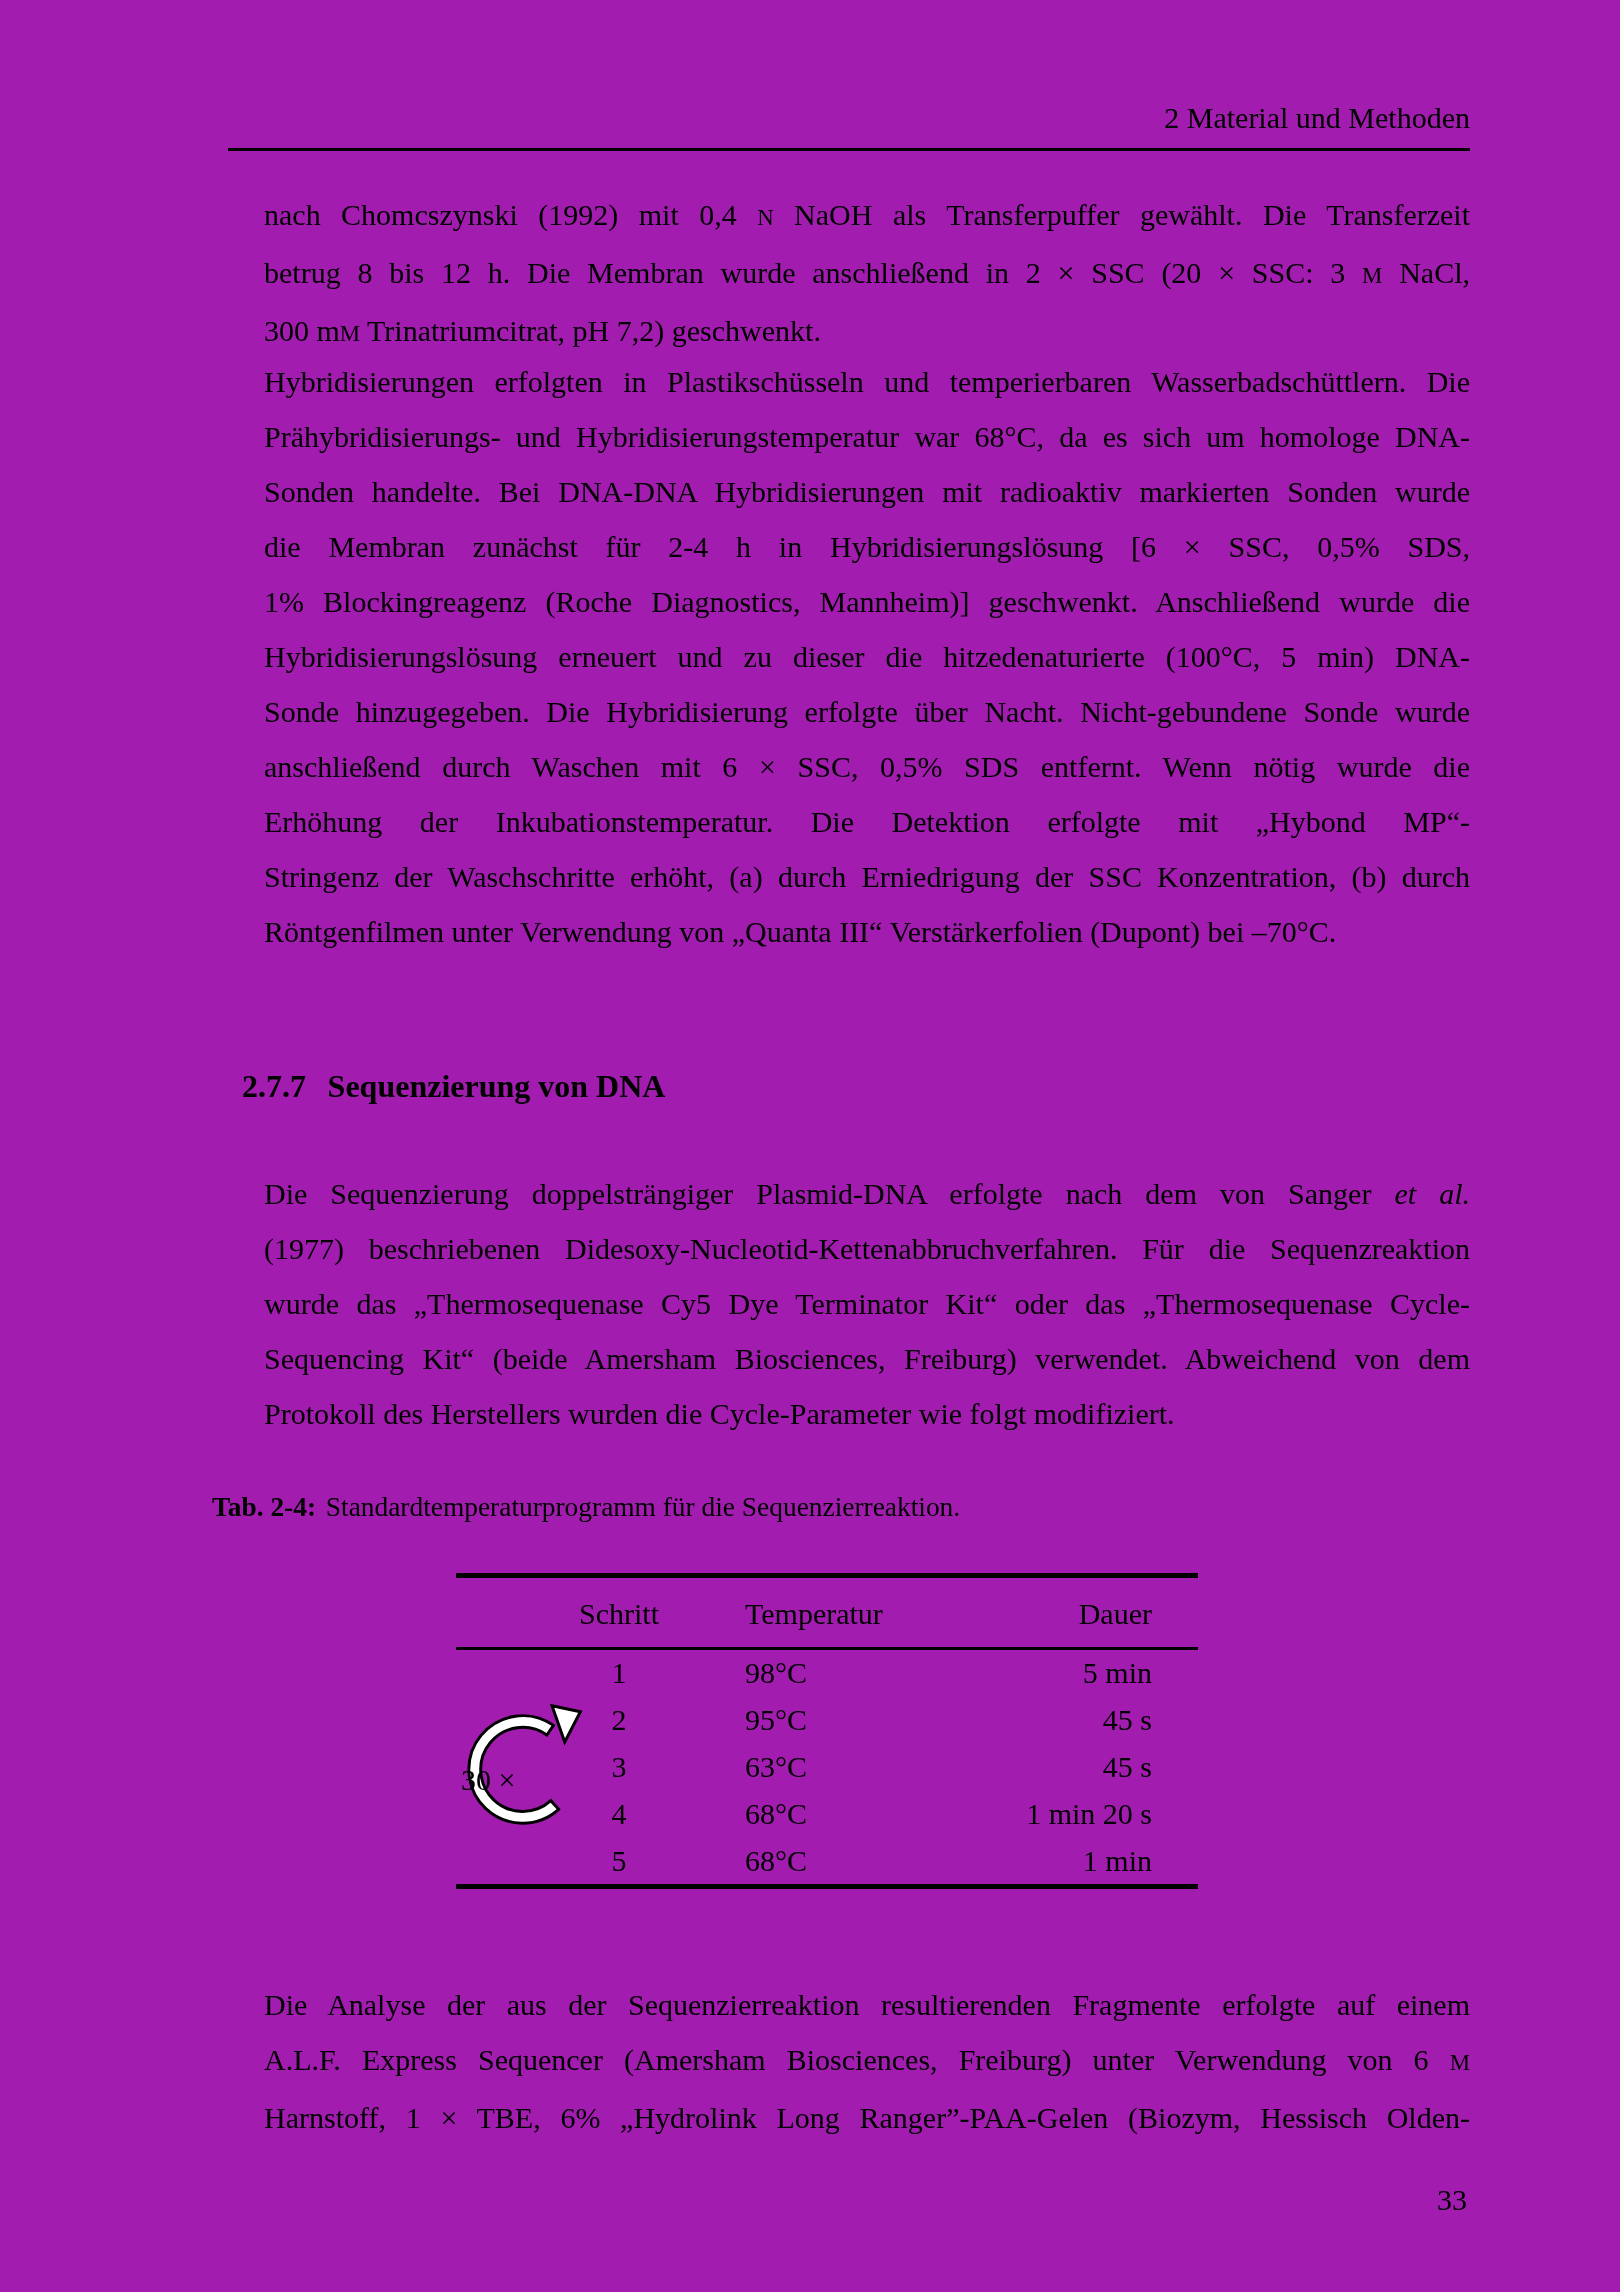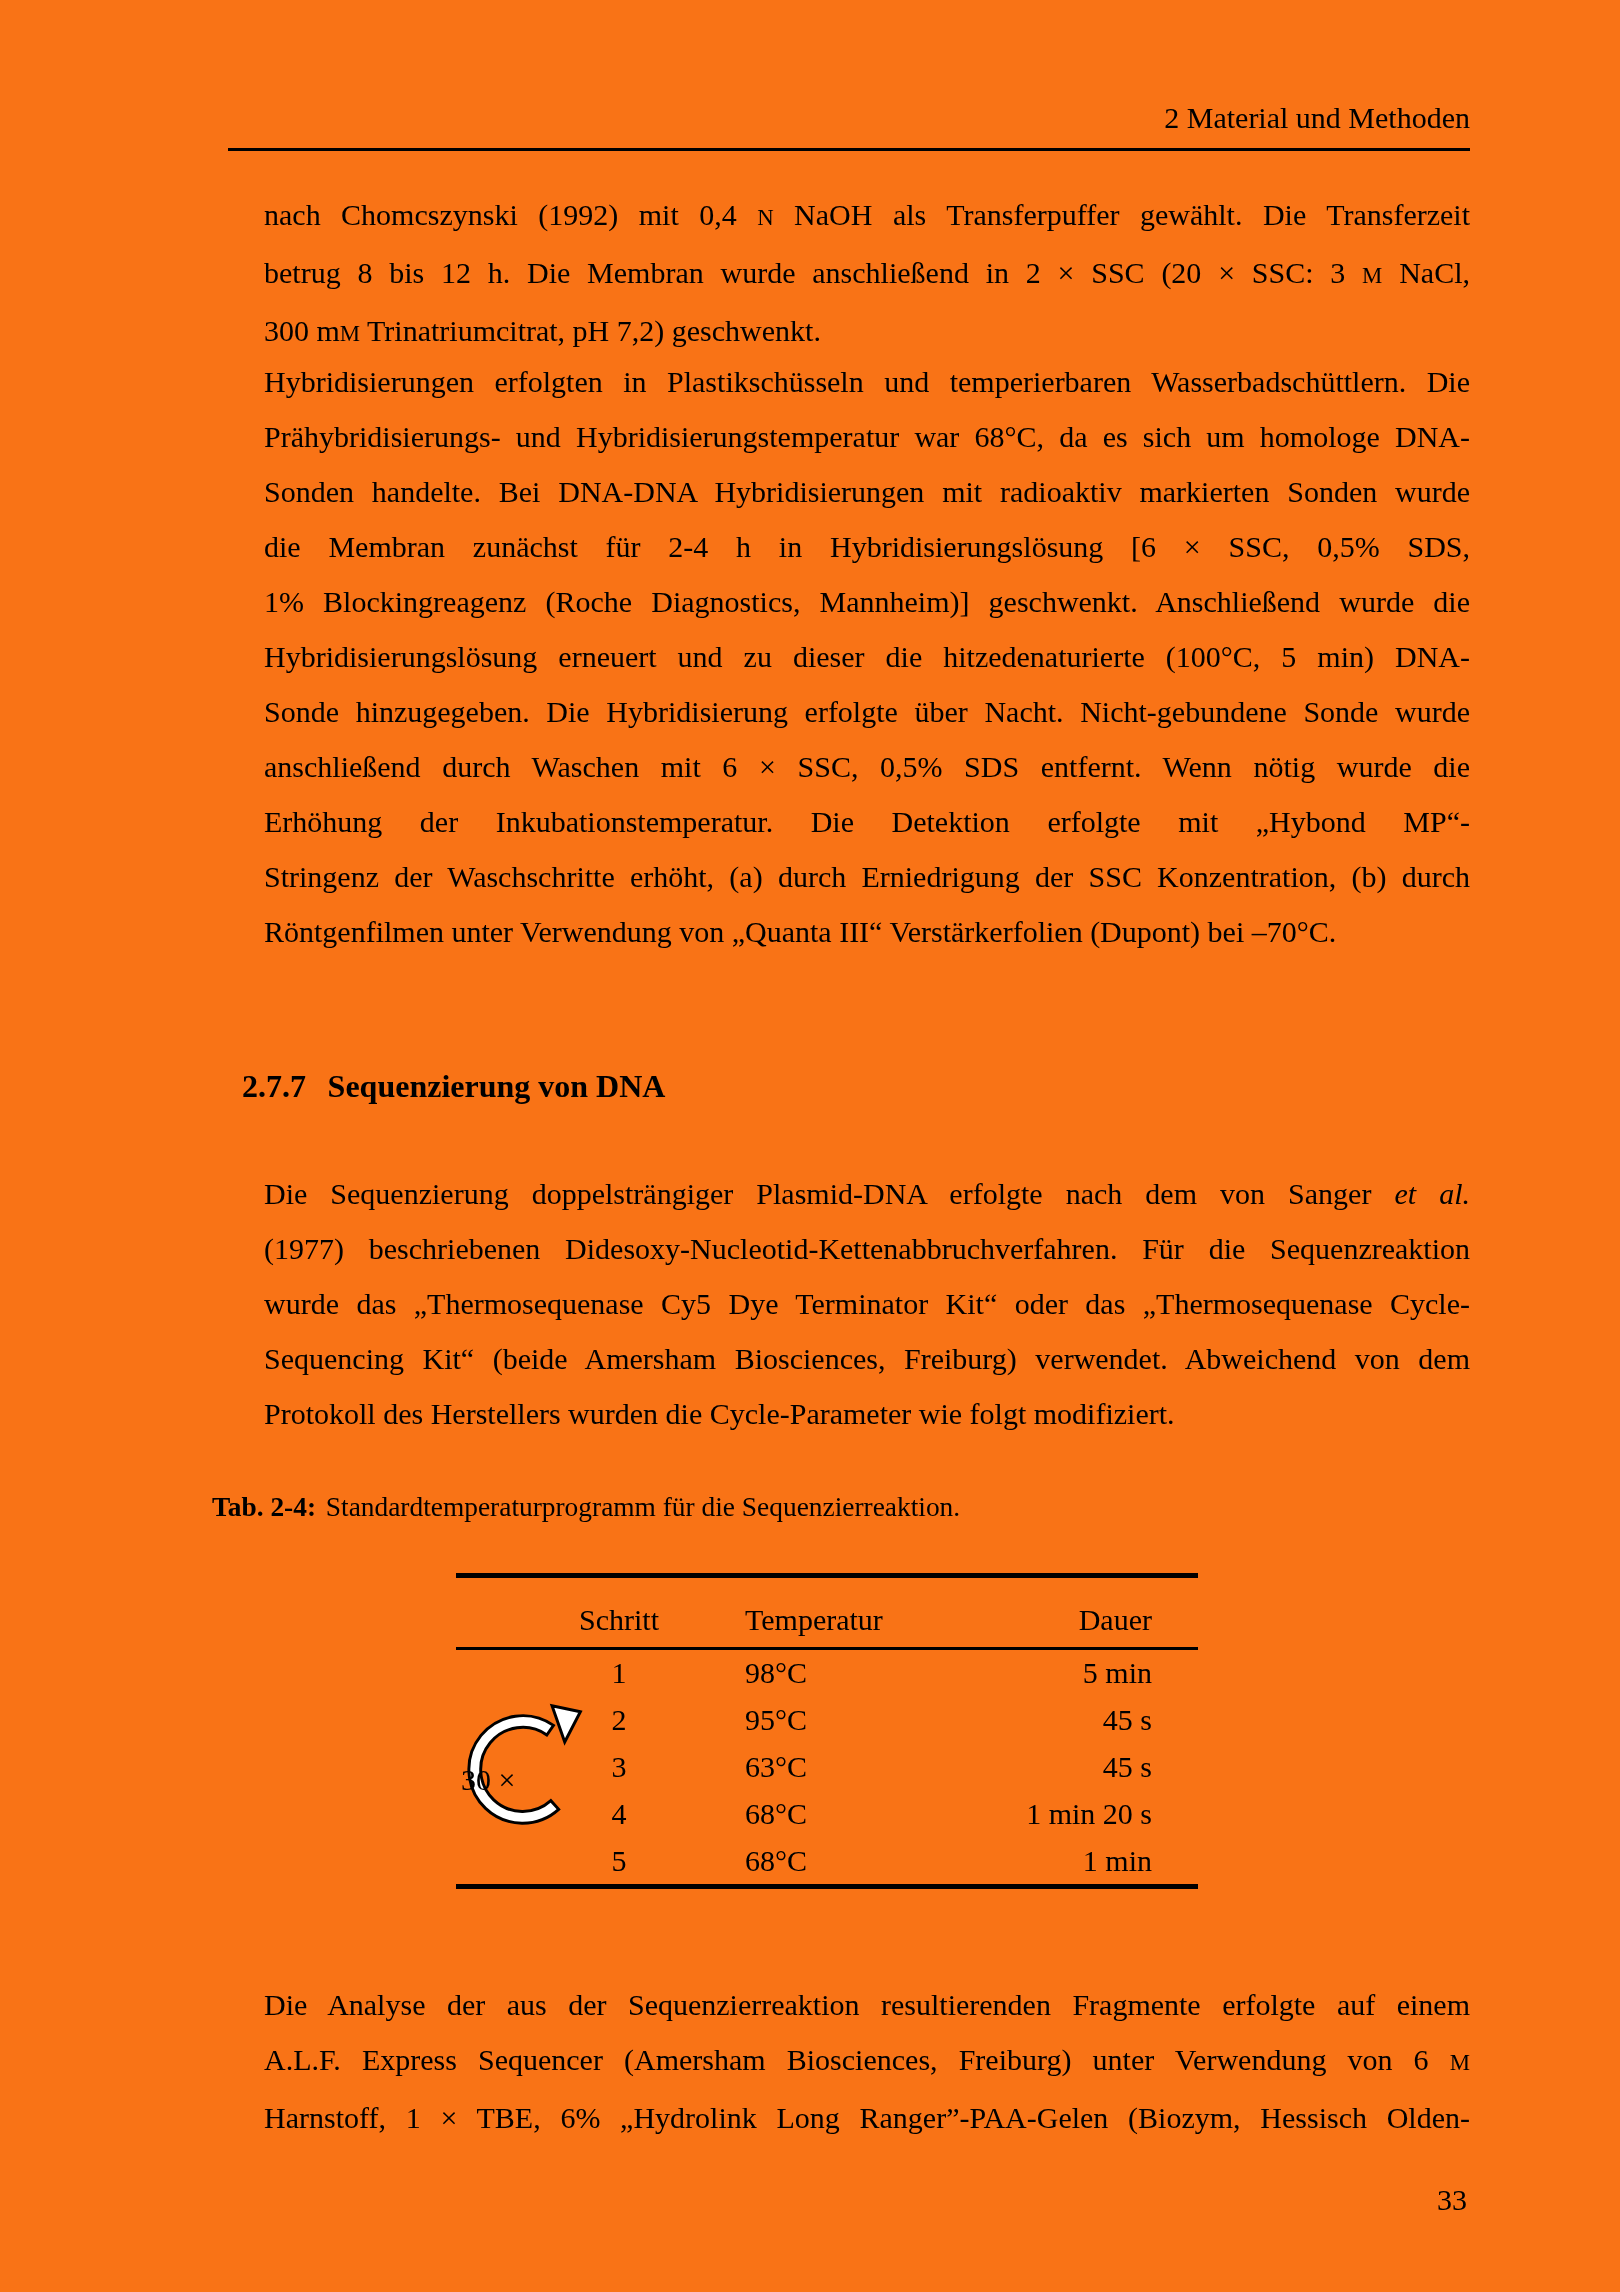--- a/index.html
+++ b/index.html
@@ -1,19 +1,19 @@
 <!DOCTYPE html>
 <html lang="de"><head>
 <meta charset="utf-8">
 <style>
   html,body{margin:0;padding:0;background:#ffffff;}
   #page{
     position:relative;
     width:1620px;height:2293px;
-    background:#f97316;color:#000;
+    background:#a21caf;color:#000;
     font-family:"Liberation Serif","DejaVu Serif",serif;
     overflow:hidden;
   }
   
   .running-head{
     position:absolute;top:100px;right:150px;
     font-size:30px;line-height:35px;white-space:nowrap;
   }
   .head-rule{
     position:absolute;left:228px;top:148px;width:1242px;height:2.9px;background:#000;
@@ -41,21 +41,21 @@
   .tab-caption .cap-label{font-weight:bold;margin-right:9.8px;}
   
   .temp-table{
     position:absolute;left:456px;top:1573px;width:742px;height:316px;
     font-size:30px;
   }
   .rule{position:absolute;left:0;width:100%;background:#000;}
   .rule-top{top:0;height:4.9px;}
   .rule-mid{top:74px;height:2.9px;}
   .rule-bottom{top:311px;height:4.9px;}
-  .thead{position:absolute;left:0;top:12px;width:100%;height:50px;line-height:69px;}
+  .thead{position:absolute;left:0;top:6px;width:100%;height:50px;line-height:69px;}
   .tbody{position:absolute;left:0;top:76px;width:100%;}
   .trow{position:relative;height:47px;line-height:47px;}
   .c1{position:absolute;left:59px;width:208px;text-align:center;}
   .c2{position:absolute;left:289px;width:216px;text-align:left;}
   .c3{position:absolute;left:451px;width:245px;text-align:right;}
   
   .cycle-arrow{position:absolute;left:421px;top:1686px;}
   .cycle-label{
     position:absolute;left:461px;top:1764px;width:118px;
     font-size:30px;line-height:31px;white-space:nowrap;

